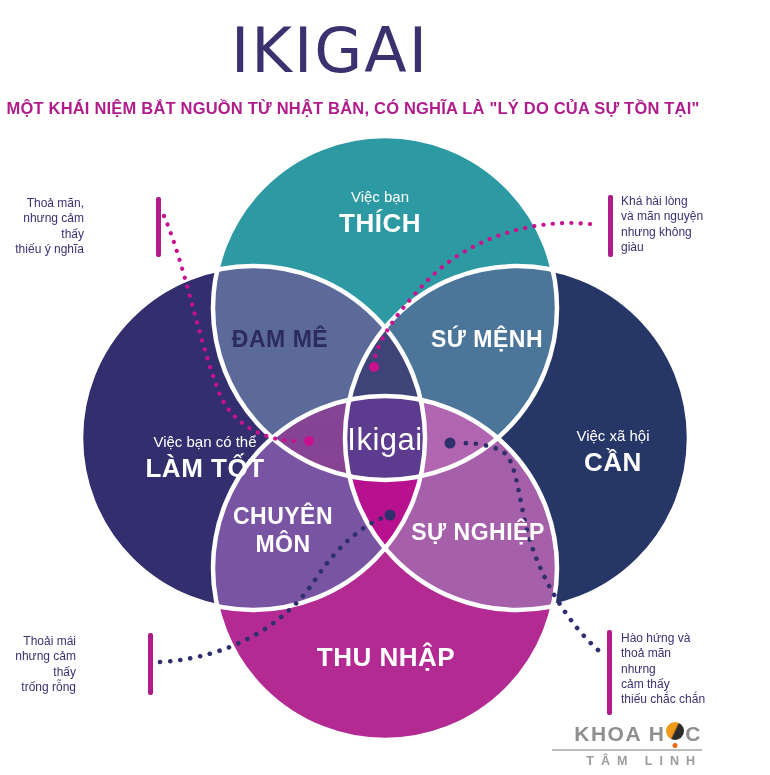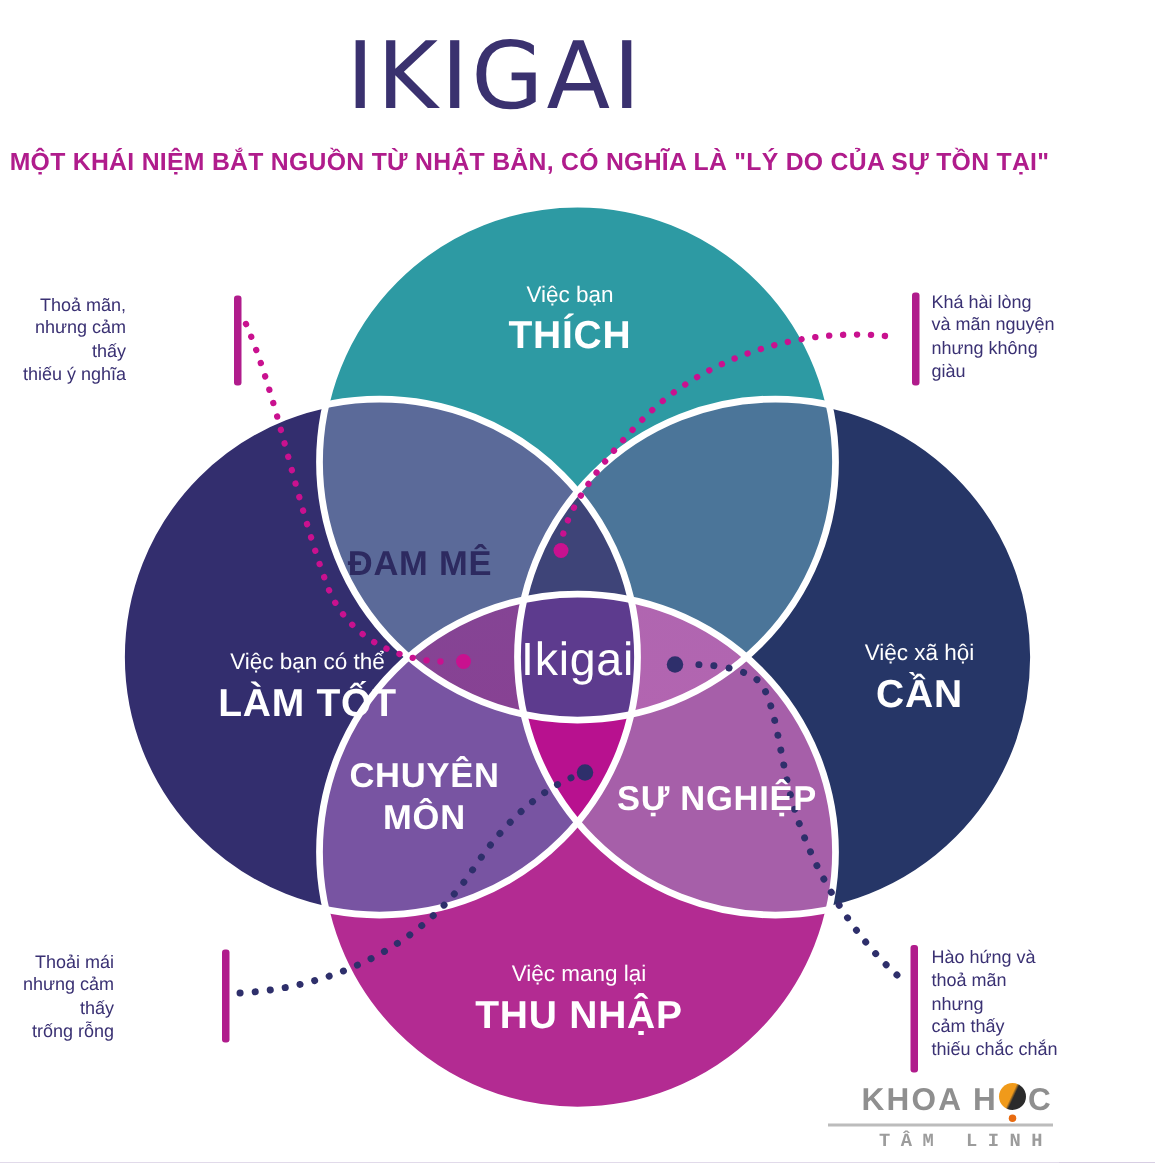--- a/index.html
+++ b/index.html
@@ -38,21 +38,21 @@
 
   .wm{position:absolute;right:4px;bottom:7px;width:150px;color:#8f8f8f;}
   .wm-row1{font-size:21px;font-weight:700;letter-spacing:1.5px;text-align:right;
            display:flex;justify-content:flex-end;align-items:flex-start;height:24px;}
   .yy{position:relative;display:inline-block;width:18px;height:18px;border-radius:50%;
       background:linear-gradient(115deg,#f09a1a 46%,#2b2b2b 54%);margin:0 1px;}
   .yy-under{position:absolute;left:50%;bottom:-8px;transform:translateX(-50%);
             width:5px;height:5px;border-radius:50%;background:#e86b10;}
   .wm-line{position:relative;height:2px;margin-top:3px;background:#bcbcbc;}
   .wm-row2{margin-top:3px;font-size:12.5px;font-weight:700;letter-spacing:7px;
-           text-align:right;color:#9c9c9c;font-family:Liberation Mono, monospace;}
+           text-align:right;color:#9c9c9c;}
 </style>
 </head>
 <body>
 
 <div class="stage">
 
   <svg width="770" height="775" viewBox="0 0 770 775">
     <defs>
       <clipPath id="cT">
           <circle cx="385" cy="308" r="172"></circle>
@@ -168,25 +168,25 @@
   </div>
   <div class="clabel" style="left:160px;top:433px;margin-left:45px;">
     <span class="l1">Việc bạn có thể</span>
     <span class="l2">LÀM TỐT</span>
   </div>
   <div class="clabel" style="left:613px;top:427px;">
     <span class="l1">Việc xã hội</span>
     <span class="l2">CẦN</span>
   </div>
   <div class="clabel" style="left:386px;top:641px;">
-    <span class="l1">Việc mang lại</span>
     <span class="l2">THU NHẬP</span>
   </div>
 
-  <div class="ilabel dark" style="left:280px;top:340px;margin-top:36px;">ĐAM MÊ</div>
+  <div class="ilabel dark" style="left:280px;top:340px;">ĐAM MÊ</div>
+  <div class="ilabel" style="left:487px;top:340px;">SỨ MỆNH</div>
   <div class="ilabel pre" style="left:283px;top:531px;">CHUYÊN
 MÔN</div>
   <div class="ilabel" style="left:478px;top:533px;">SỰ NGHIỆP</div>
   <div class="center-label" style="left:385px;top:440px;">Ikigai</div>
 
   <div class="ann r pre" style="right:622px;top:196px;">Thoả mãn,
 nhưng cảm thấy
 thiếu ý nghĩa</div>
   <div class="bar" style="left:156px;top:197px;height:60px;"></div>
 

